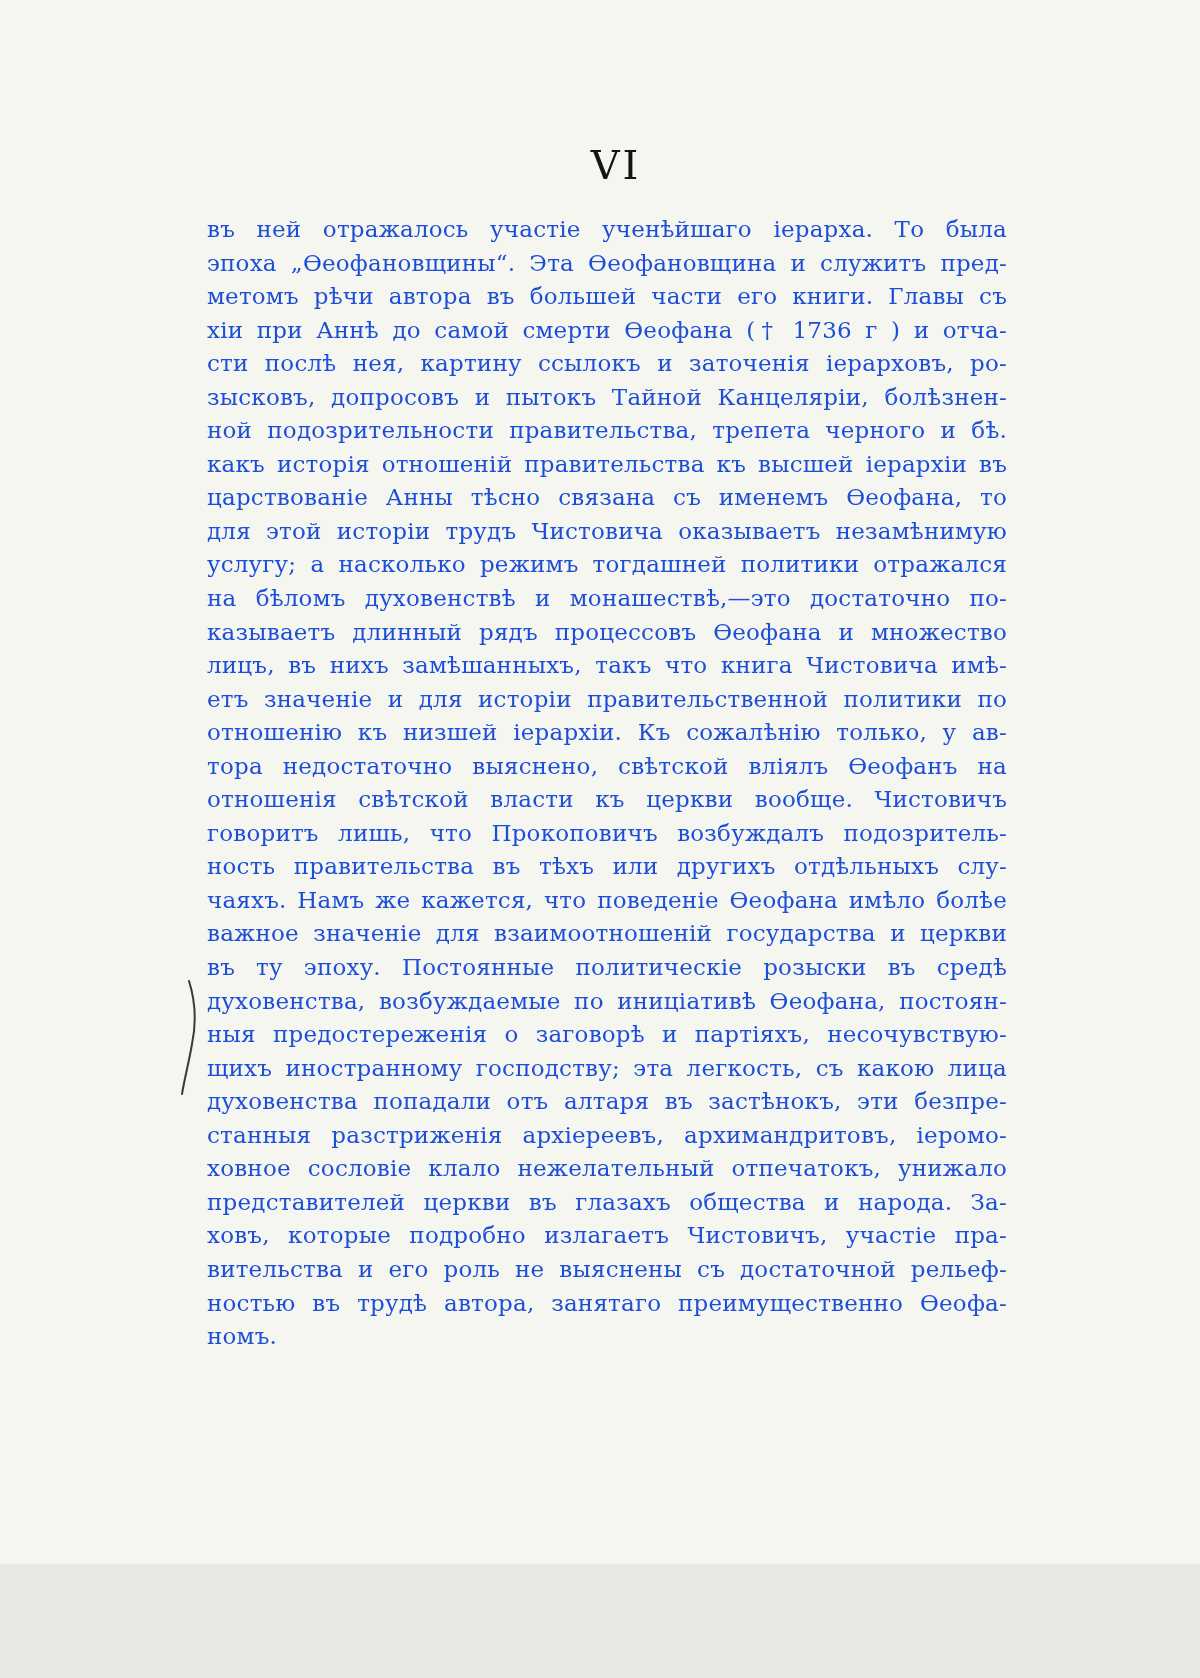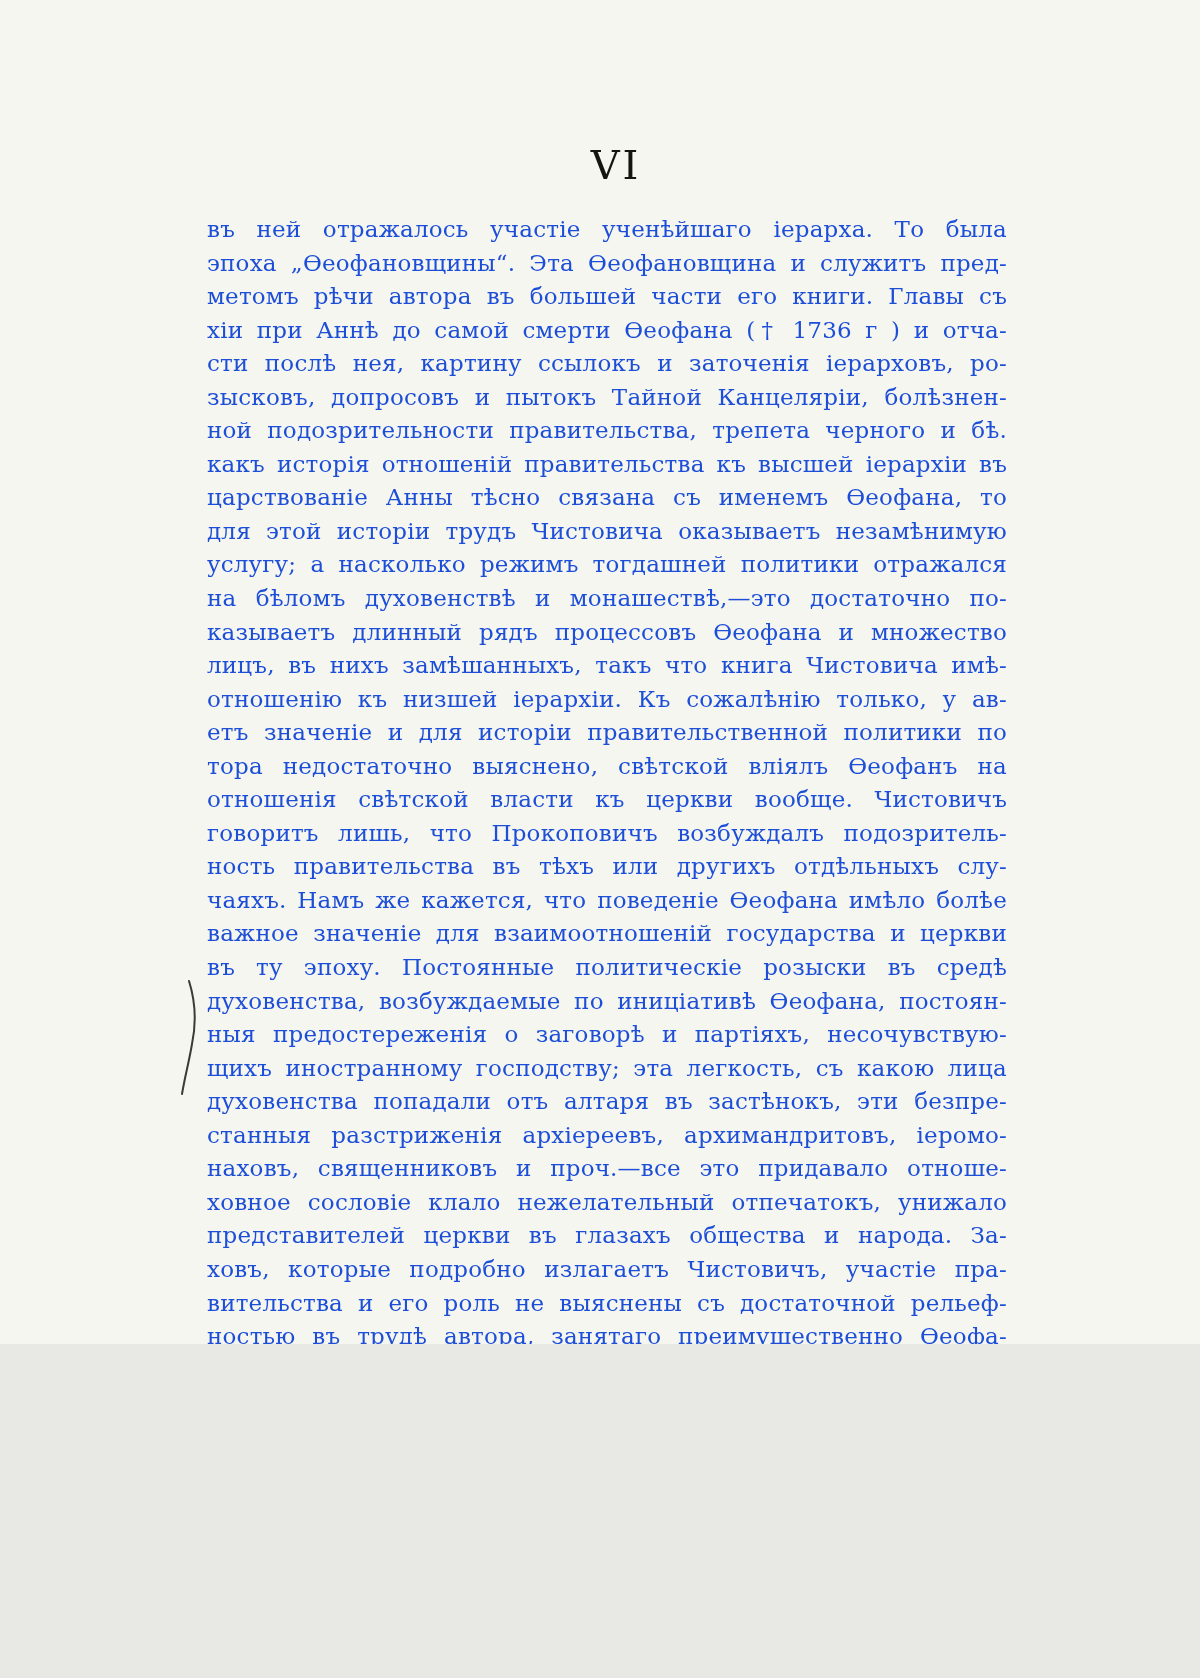--- a/index.html
+++ b/index.html
@@ -3,21 +3,21 @@
 <meta charset="utf-8">
 <style>
   html, body {
     margin: 0;
     padding: 0;
     background: #e8e8e4;
   }
   .page {
     position: relative;
     width: 1200px;
-    height: 1344px;
+    height: 1564px;
     margin: 0 auto;
     background: #f5f6f0;
     overflow: hidden;
     color: #1d1d1a;
     font-family: "DejaVu Serif", "Liberation Serif", serif;
   }
   .page-number {
     position: absolute;
     top: 142px;
     left: 0;
@@ -81,35 +81,34 @@
     <div class="line">сти послѣ нея, картину ссылокъ и заточенія іерарховъ, ро-</div>
     <div class="line">зысковъ, допросовъ и пытокъ Тайной Канцеляріи, болѣзнен-</div>
     <div class="line">ной подозрительности правительства, трепета черного и бѣ.</div>
     <div class="line">какъ исторія отношеній правительства къ высшей іерархіи въ</div>
     <div class="line">царствованіе Анны тѣсно связана съ именемъ Ѳеофана, то</div>
     <div class="line">для этой исторіи трудъ Чистовича оказываетъ незамѣнимую</div>
     <div class="line">услугу; а насколько режимъ тогдашней политики отражался</div>
     <div class="line">на бѣломъ духовенствѣ и монашествѣ,—это достаточно по-</div>
     <div class="line">казываетъ длинный рядъ процессовъ Ѳеофана и множество</div>
     <div class="line">лицъ, въ нихъ замѣшанныхъ, такъ что книга Чистовича имѣ-</div>
+    <div class="line">етъ значеніе и для исторіи правительственной политики по</div>
     <div class="line">отношенію къ низшей іерархіи. Къ сожалѣнію только, у ав-</div>
-    <div class="line">етъ значеніе и для исторіи правительственной политики по</div>
     <div class="line">тора недостаточно выяснено, свѣтской вліялъ Ѳеофанъ на</div>
     <div class="line">отношенія свѣтской власти къ церкви вообще. Чистовичъ</div>
     <div class="line">говоритъ лишь, что Прокоповичъ возбуждалъ подозритель-</div>
     <div class="line">ность правительства въ тѣхъ или другихъ отдѣльныхъ слу-</div>
     <div class="line">чаяхъ. Намъ же кажется, что поведеніе Ѳеофана имѣло болѣе</div>
     <div class="line">важное значеніе для взаимоотношеній государства и церкви</div>
     <div class="line">въ ту эпоху. Постоянные политическіе розыски въ средѣ</div>
     <div class="line">духовенства, возбуждаемые по иниціативѣ Ѳеофана, постоян-</div>
     <div class="line">ныя предостереженія о заговорѣ и партіяхъ, несочувствую-</div>
     <div class="line">щихъ иностранному господству; эта легкость, съ какою лица</div>
     <div class="line">духовенства попадали отъ алтаря въ застѣнокъ, эти безпре-</div>
     <div class="line">станныя разстриженія архіереевъ, архимандритовъ, іеромо-</div>
-    <div class="line">наховъ, священниковъ и проч.—все это придавало отноше-</div>
     <div class="line">ховное сословіе клало нежелательный отпечатокъ, унижало</div>
     <div class="line">представителей церкви въ глазахъ общества и народа. За-</div>
     <div class="line">ховъ, которые подробно излагаетъ Чистовичъ, участіе пра-</div>
     <div class="line">вительства и его роль не выяснены съ достаточной рельеф-</div>
     <div class="line">ностью въ трудѣ автора, занятаго преимущественно Ѳеофа-</div>
     <div class="line">номъ.</div>
   </div>
 
   <svg class="margin-mark" viewBox="0 0 26 120" xmlns="http://www.w3.org/2000/svg" aria-hidden="true">
     <path d="M 11 3 C 17 22, 19 42, 14 66 C 11 84, 7 98, 4 116" fill="none" stroke="#3a3a36" stroke-width="2" stroke-linecap="round"></path>

